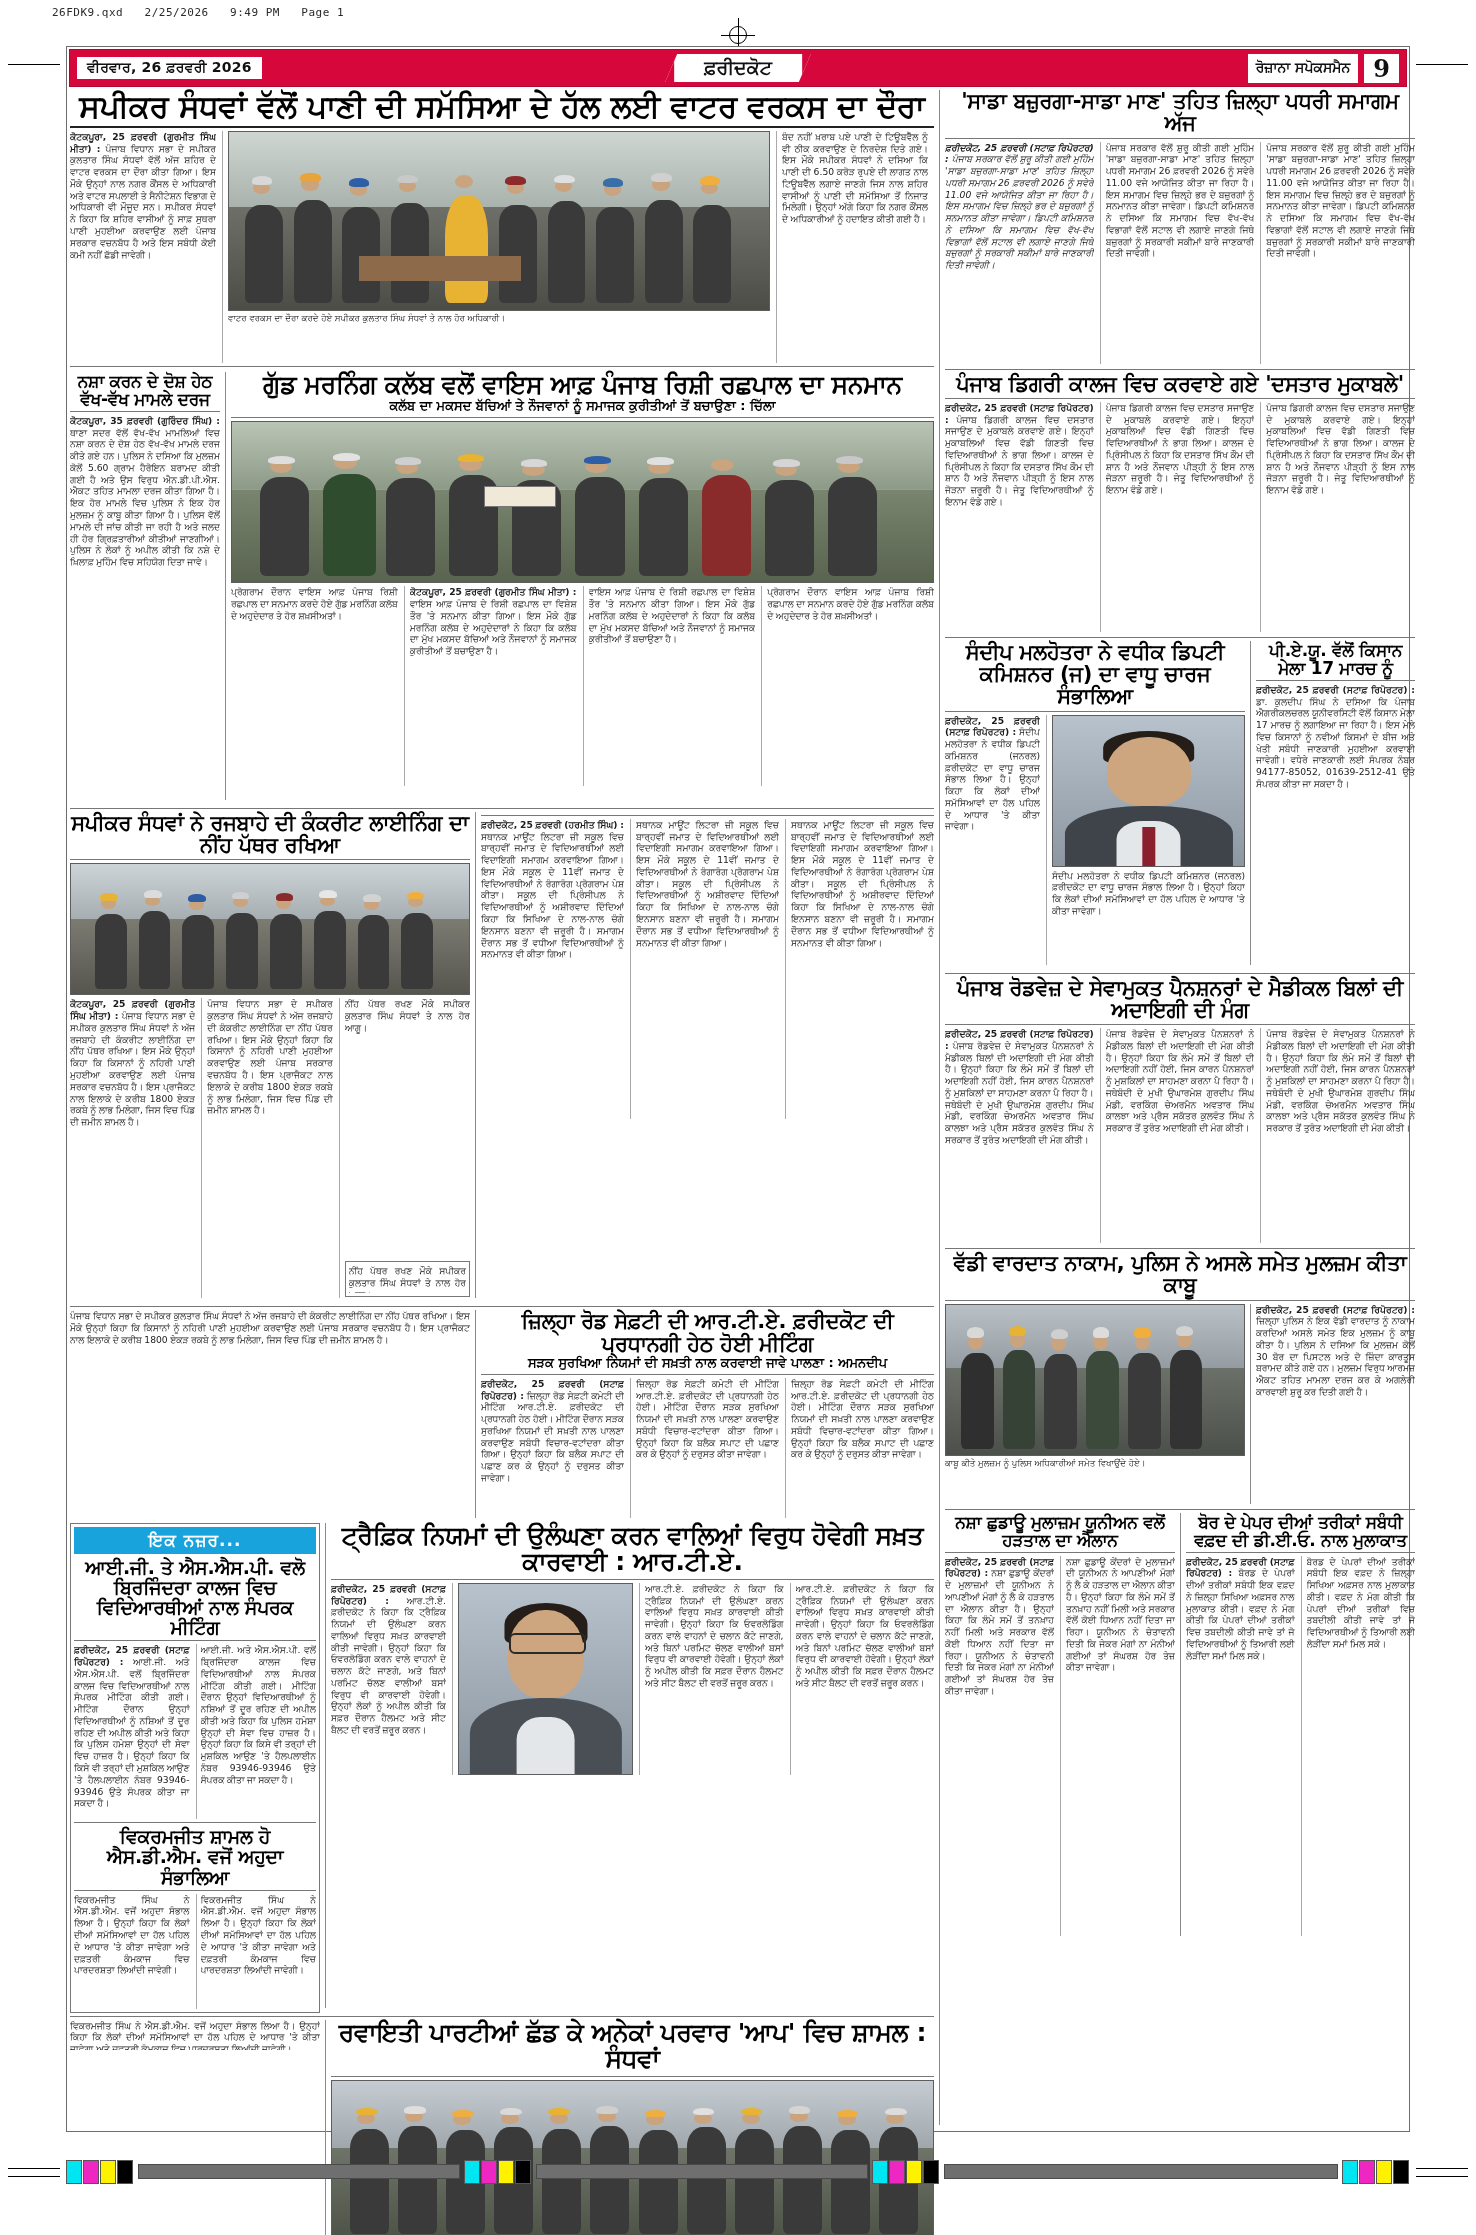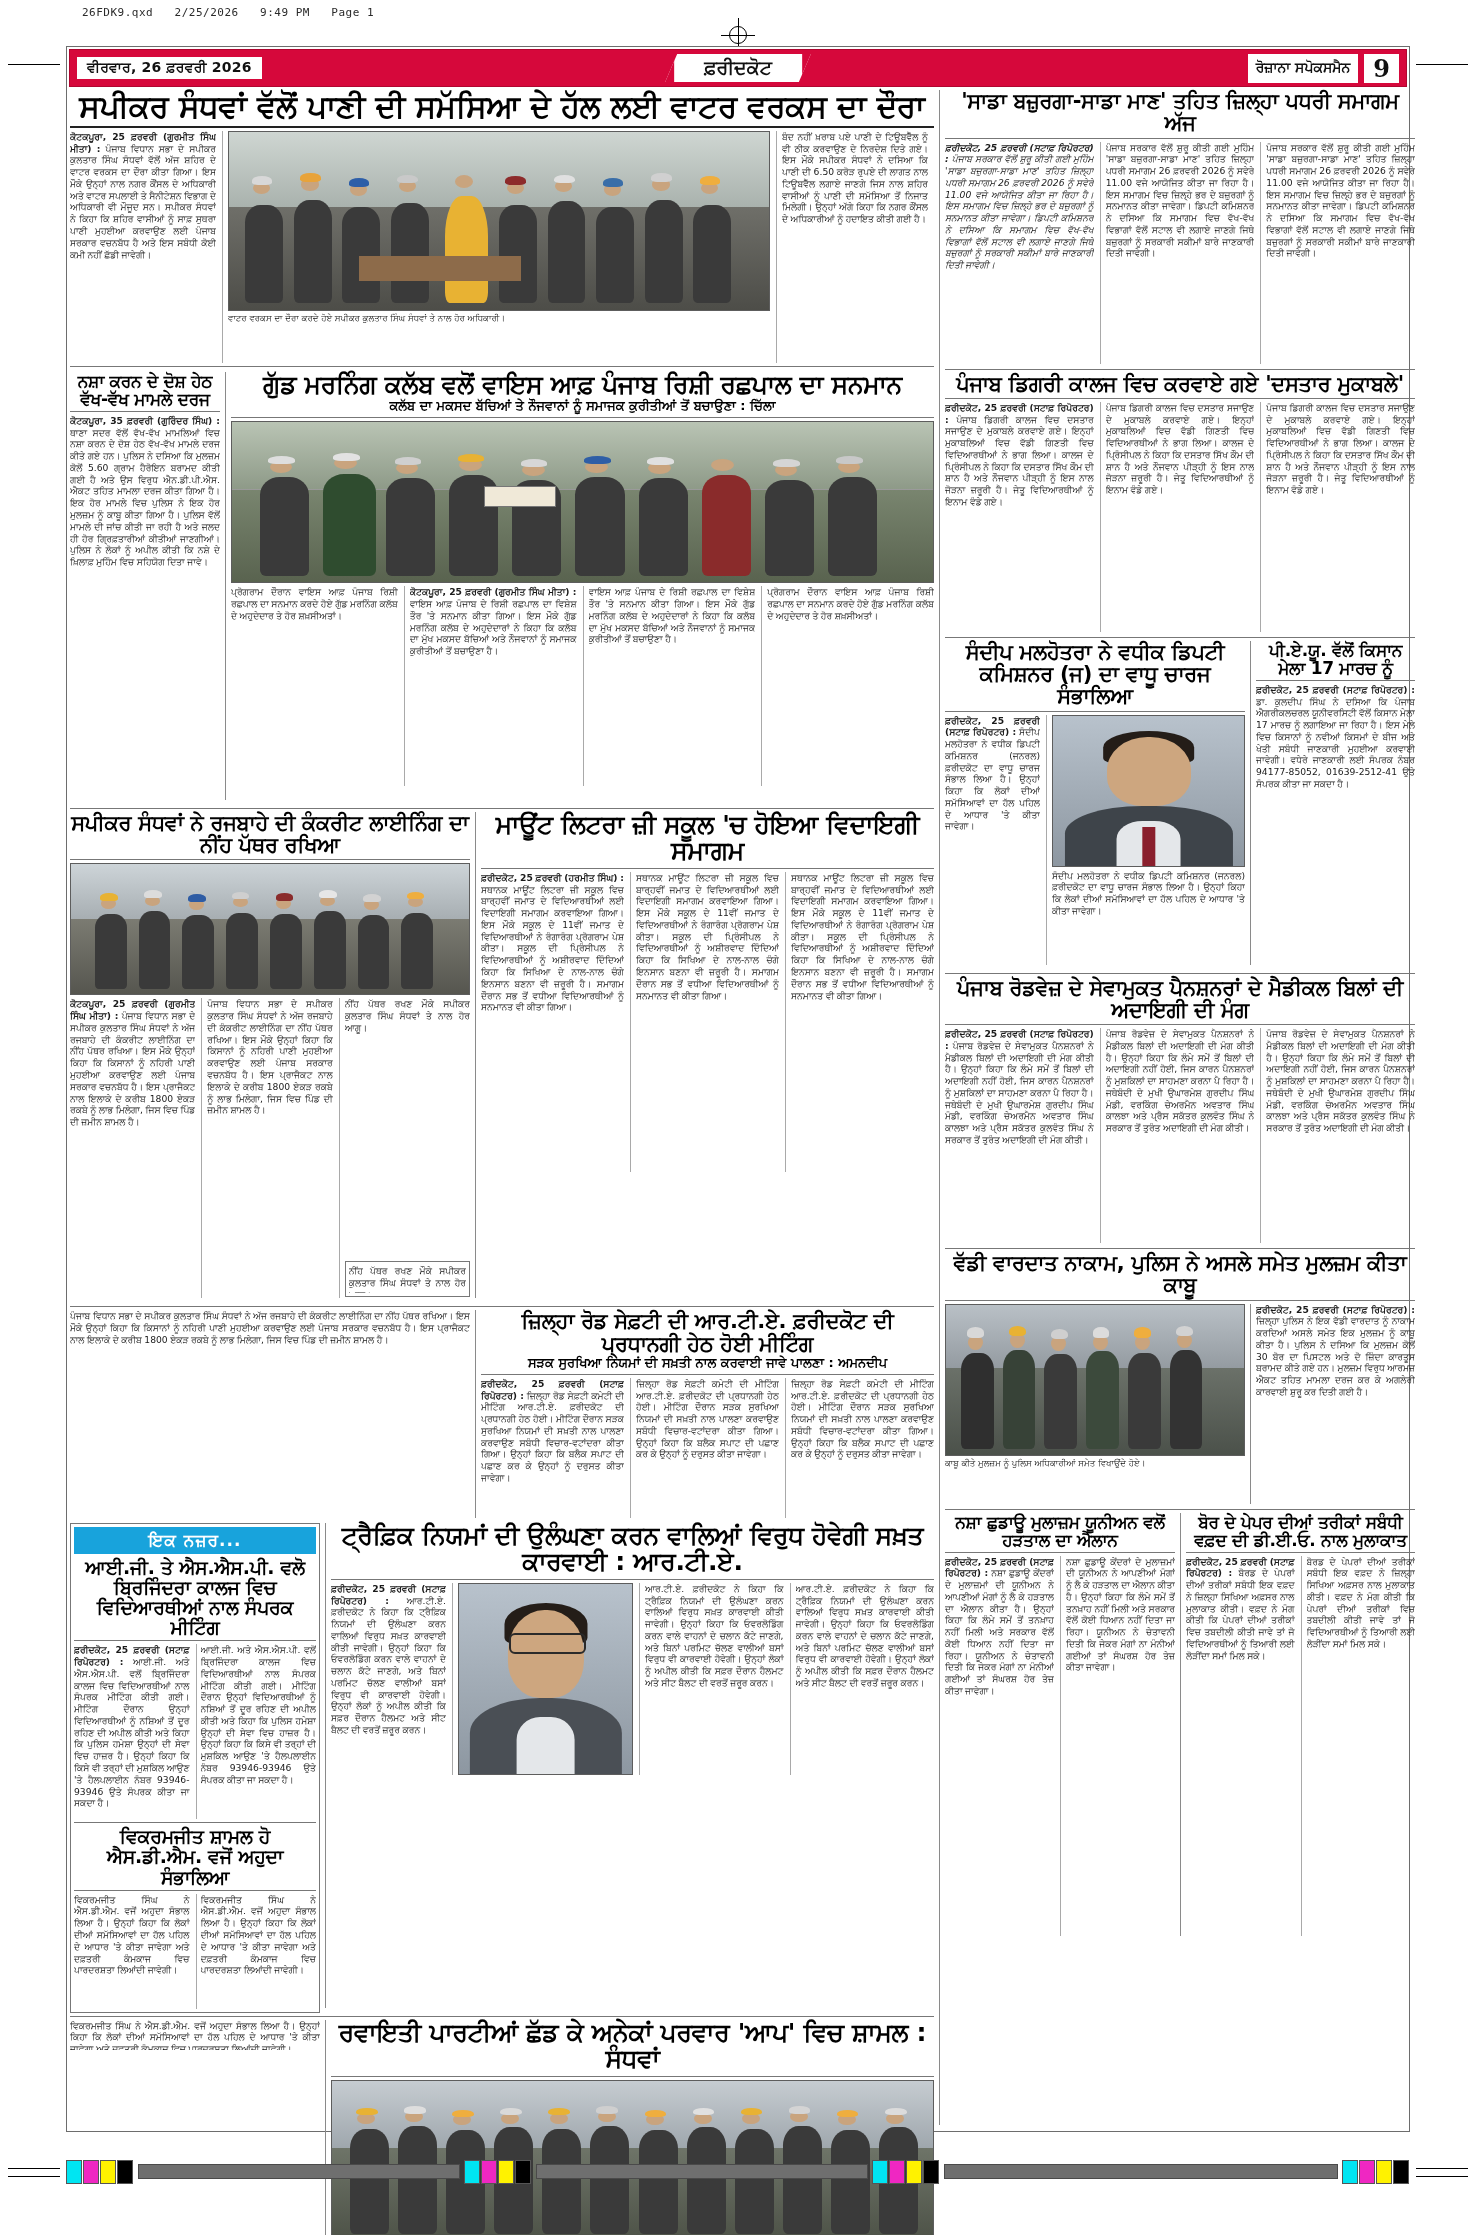--- a/index.html
+++ b/index.html
@@ -12,21 +12,21 @@
     font-family: "DejaVu Sans", "Liberation Sans", sans-serif;
     width: 1476px;
     height: 2235px;
     position: relative;
     overflow: hidden;
   }
 
   
   .slug {
     position: absolute;
-    top: 6px; left: 82px;
+    top: 6px; left: 52px;
     font-family: "DejaVu Sans Mono", "Liberation Mono", monospace;
     font-size: 11px;
     letter-spacing: .5px;
     color: #2a2a2a;
     white-space: pre;
   }
 
   
   .regmark {
     position: absolute;
@@ -464,21 +464,20 @@
             <div class="tcol vsep" style="padding-left:5px;">
               <div class="ptxt" style="height:260px;">ਨੀਂਹ ਪੱਥਰ ਰਖਣ ਮੌਕੇ ਸਪੀਕਰ ਕੁਲਤਾਰ ਸਿੰਘ ਸੰਧਵਾਂ ਤੇ ਨਾਲ ਹੋਰ ਆਗੂ।</div>
               <div class="boxed" style="margin-top:3px;">
                 <div class="ptxt" style="height:28px;">ਨੀਂਹ ਪੱਥਰ ਰਖਣ ਮੌਕੇ ਸਪੀਕਰ ਕੁਲਤਾਰ ਸਿੰਘ ਸੰਧਵਾਂ ਤੇ ਨਾਲ ਹੋਰ ਆਗੂ।</div>
               </div>
             </div>
           </div>
         </div>
 
         <div style="flex:1 1 auto; margin-left:5px; border-left:1px solid #8a8a8a; padding-left:5px;" class="art">
-          <div class="hl hl-lg">ਮਾਊਂਟ ਲਿਟਰਾ ਜ਼ੀ ਸਕੂਲ 'ਚ ਹੋਇਆ ਵਿਦਾਇਗੀ ਸਮਾਗਮ</div>
           <div class="rule"></div>
           <div class="cols">
             <div class="tcol">
               <div class="ptxt" style="height:300px;"><b>ਫ਼ਰੀਦਕੋਟ, 25 ਫ਼ਰਵਰੀ (ਹਰਮੀਤ ਸਿੰਘ) :</b>
                 <span>ਸਥਾਨਕ ਮਾਊਂਟ ਲਿਟਰਾ ਜ਼ੀ ਸਕੂਲ ਵਿਚ ਬਾਰ੍ਹਵੀਂ ਜਮਾਤ ਦੇ ਵਿਦਿਆਰਥੀਆਂ ਲਈ ਵਿਦਾਇਗੀ ਸਮਾਗਮ ਕਰਵਾਇਆ ਗਿਆ। ਇਸ ਮੌਕੇ ਸਕੂਲ ਦੇ 11ਵੀਂ ਜਮਾਤ ਦੇ ਵਿਦਿਆਰਥੀਆਂ ਨੇ ਰੰਗਾਰੰਗ ਪ੍ਰੋਗਰਾਮ ਪੇਸ਼ ਕੀਤਾ। ਸਕੂਲ ਦੀ ਪ੍ਰਿੰਸੀਪਲ ਨੇ ਵਿਦਿਆਰਥੀਆਂ ਨੂੰ ਅਸ਼ੀਰਵਾਦ ਦਿੰਦਿਆਂ ਕਿਹਾ ਕਿ ਸਿਖਿਆ ਦੇ ਨਾਲ-ਨਾਲ ਚੰਗੇ ਇਨਸਾਨ ਬਣਨਾ ਵੀ ਜ਼ਰੂਰੀ ਹੈ। ਸਮਾਗਮ ਦੌਰਾਨ ਸਭ ਤੋਂ ਵਧੀਆ ਵਿਦਿਆਰਥੀਆਂ ਨੂੰ ਸਨਮਾਨਤ ਵੀ ਕੀਤਾ ਗਿਆ।</span>
               </div>
             </div>
             <div class="tcol vsep" style="padding-left:5px;">
               <div class="ptxt" style="height:300px;">ਸਥਾਨਕ ਮਾਊਂਟ ਲਿਟਰਾ ਜ਼ੀ ਸਕੂਲ ਵਿਚ ਬਾਰ੍ਹਵੀਂ ਜਮਾਤ ਦੇ ਵਿਦਿਆਰਥੀਆਂ ਲਈ ਵਿਦਾਇਗੀ ਸਮਾਗਮ ਕਰਵਾਇਆ ਗਿਆ। ਇਸ ਮੌਕੇ ਸਕੂਲ ਦੇ 11ਵੀਂ ਜਮਾਤ ਦੇ ਵਿਦਿਆਰਥੀਆਂ ਨੇ ਰੰਗਾਰੰਗ ਪ੍ਰੋਗਰਾਮ ਪੇਸ਼ ਕੀਤਾ। ਸਕੂਲ ਦੀ ਪ੍ਰਿੰਸੀਪਲ ਨੇ ਵਿਦਿਆਰਥੀਆਂ ਨੂੰ ਅਸ਼ੀਰਵਾਦ ਦਿੰਦਿਆਂ ਕਿਹਾ ਕਿ ਸਿਖਿਆ ਦੇ ਨਾਲ-ਨਾਲ ਚੰਗੇ ਇਨਸਾਨ ਬਣਨਾ ਵੀ ਜ਼ਰੂਰੀ ਹੈ। ਸਮਾਗਮ ਦੌਰਾਨ ਸਭ ਤੋਂ ਵਧੀਆ ਵਿਦਿਆਰਥੀਆਂ ਨੂੰ ਸਨਮਾਨਤ ਵੀ ਕੀਤਾ ਗਿਆ।</div>
             </div>

